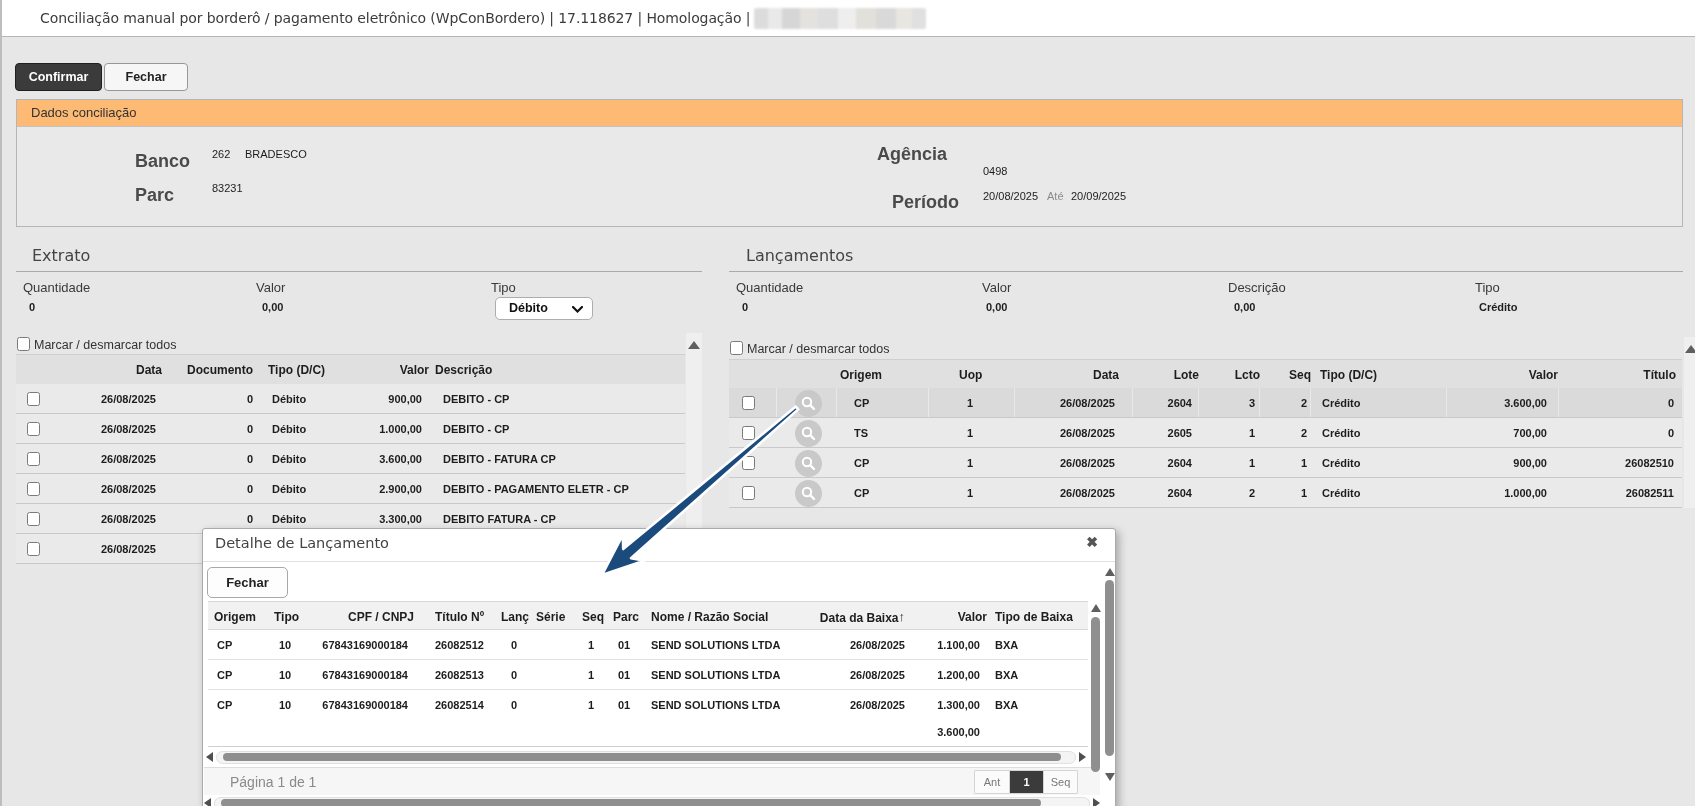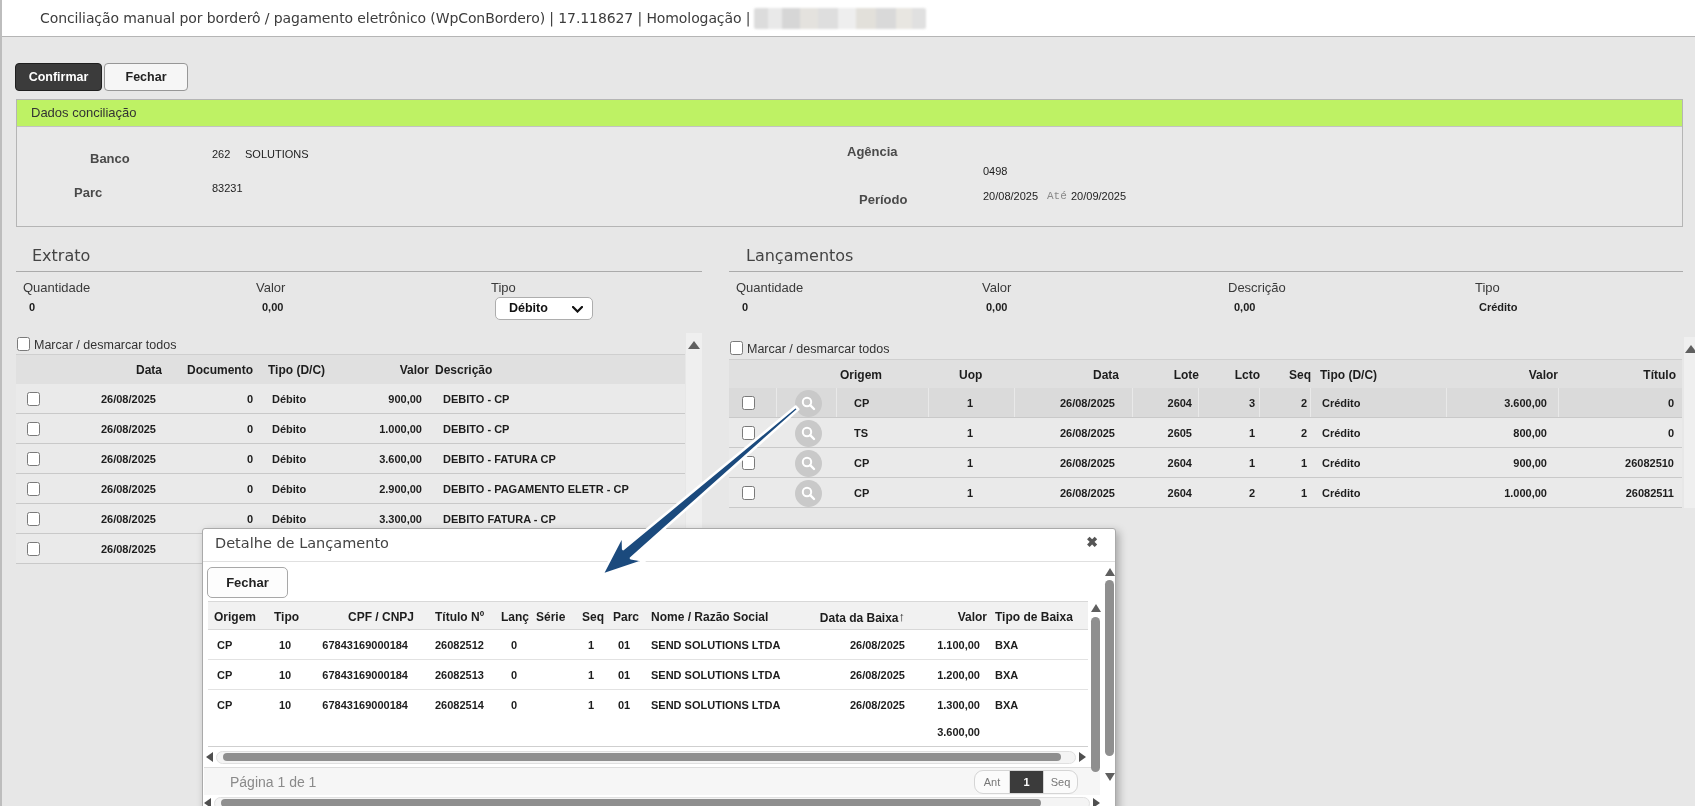--- a/index.html
+++ b/index.html
@@ -40,24 +40,24 @@
   .btn-light {
     left:102px; top:63px; width:84px;
     background:#f6f6f6; color:#222222; border:1px solid #979797;
   }
   
   .panel {
     position:absolute; left:14px; top:99px; width:1667px; height:128px;
     border:1px solid #b5b5b5; background:#e9e9e9;
   }
   .panel-header {
-    height:27px; background:#bef264; border-bottom:1px solid #c2c2c2;
+    height:27px; background:#fdba74; border-bottom:1px solid #c2c2c2;
     font-size:13px; color:#333; line-height:26px; padding-left:14px;
   }
-  .field-label { position:absolute; font-size:13px; font-weight:bold; color:#4a4a4a; text-align:left; }
+  .field-label { position:absolute; font-size:18px; font-weight:bold; color:#4a4a4a; text-align:right; }
   .field-value { position:absolute; font-size:11px; color:#1d1d1d; white-space:nowrap; }
   .muted { color:#8a8a8a; }
   
   .section-title {
     position:absolute; font-family:"DejaVu Sans", sans-serif;
     font-size:16px; color:#444444; white-space:nowrap;
   }
   .section-rule { position:absolute; height:1px; background:#ababab; }
   .filter-label { position:absolute; font-size:13px; color:#3a3a3a; white-space:nowrap; }
   .filter-value { position:absolute; font-size:11px; font-weight:bold; color:#1d1d1d; white-space:nowrap; }
@@ -122,21 +122,21 @@
   .hscroll { position:absolute; height:16px; display:flex; align-items:center; }
   .hscroll .track { position:relative; flex:1; height:13px; background:#f4f4f4; border:1px solid #e0e0e0; border-radius:7px; margin:0 3px; }
   .hscroll .thumb { position:absolute; top:1.5px; height:8px; background:#8f8f8f; border-radius:5px; }
   .vscroll { position:absolute; width:16px; }
   .vscroll .thumb { position:absolute; left:2.5px; width:9px; background:#8f8f8f; border-radius:5px; }
   .pagebar {
     position:absolute; left:1px; top:238px; width:896px; height:28px;
     background:#f6f6f6; border-top:1px solid #ddd;
   }
   .pagebar .ptext { position:absolute; left:26px; top:6px; font-size:14px; color:#8a8a8a; }
-  .pager { position:absolute; right:22px; top:2px; height:24px; border:1px solid #d5d5d5; border-radius:9px; background:#fbfbfb; display:flex; }
+  .pager { position:absolute; right:22px; top:2px; height:24px; border:1px solid #d5d5d5; border-radius:1px; background:#fbfbfb; display:flex; }
   .pager .pbtn { width:34px; height:100%; font-size:11px; color:#777; text-align:center; line-height:23px; cursor:pointer; }
   .pager .pbtn.current { background:#3b3b3b; color:#fff; font-weight:bold; }
   .pager .pbtn + .pbtn { border-left:1px solid #d5d5d5; }
   
   .annotation { position:absolute; left:0; top:0; width:1695px; height:806px; pointer-events:none; z-index:60; }
 </style>
 </head>
 <body>
 
 <div class="topbar">
@@ -145,28 +145,28 @@
 </div>
 
 <div class="btn btn-dark">Confirmar</div>
 <div class="btn btn-light">Fechar</div>
 
 <div class="panel">
   <div class="panel-header">Dados conciliação</div>
 </div>
 <div class="field-label" style="left:88px;  top:151px; width:100px;">Banco</div>
 <div class="field-value" style="left:210px; top:148px;">262</div>
-<div class="field-value" style="left:243px; top:148px;">SOLUTIONS</div>
+<div class="field-value" style="left:243px; top:148px;">BRADESCO</div>
 <div class="field-label" style="left:72px;  top:185px; width:100px;">Parc</div>
 <div class="field-value" style="left:210px; top:182px;">83231</div>
 <div class="field-label" style="left:845px; top:144px; width:100px;">Agência</div>
 <div class="field-value" style="left:981px; top:141px;margin-top:24px;">0498</div>
 <div class="field-label" style="left:857px; top:192px; width:100px;">Período</div>
 <div class="field-value" style="left:981px;  top:190px;">20/08/2025</div>
-<div class="field-value muted" style="left:1045px; top:190px;font-family:Liberation Mono, monospace;">Até</div>
+<div class="field-value muted" style="left:1045px; top:190px;">Até</div>
 <div class="field-value" style="left:1069px; top:190px;">20/09/2025</div>
 
 <div class="section-title" style="left:30px; top:246px;">Extrato</div>
 <div class="section-rule" style="left:14px; top:271px; width:686px;"></div>
 <div class="filter-label" style="left:21px;  top:280px;">Quantidade</div>
 <div class="filter-value" style="left:27px;  top:301px;">0</div>
 <div class="filter-label" style="left:254px; top:280px;">Valor</div>
 <div class="filter-value" style="left:260px; top:301px;">0,00</div>
 <div class="filter-label" style="left:489px; top:280px;">Tipo</div>
 <div class="select">
@@ -323,21 +323,21 @@
           <line x1="10.2" y1="10.2" x2="14" y2="14" stroke="#ffffff" stroke-width="2.4" stroke-linecap="round"></line>
         </svg>
       </div>
       <div class="cell" style="left:125px;  top:9px;">TS</div>
       <div class="cell" style="left:238px;  top:9px;">1</div>
       <div class="cell r" style="right:567px; top:9px; width:120px;">26/08/2025</div>
       <div class="cell r" style="right:490px; top:9px; width:110px;">2605</div>
       <div class="cell r" style="right:427px; top:9px; width:110px;">1</div>
       <div class="cell r" style="right:375px; top:9px; width:110px;">2</div>
       <div class="cell" style="left:593px;  top:9px;">Crédito</div>
-      <div class="cell r" style="right:135px; top:9px; width:140px;">800,00</div>
+      <div class="cell r" style="right:135px; top:9px; width:140px;">700,00</div>
       <div class="cell r" style="right:8px;   top:9px; width:110px;">0</div>
     </div>
 
     <div class="row" style="height: 30px; top: 89px;">
       <div class="cellbox" style="left:0; width:48px;"></div>
       <div class="cellbox" style="left:48px; width:60px;"></div>
       <div class="cellbox" style="left:108px; width:92px;"></div>
       <div class="cellbox" style="left:200px; width:86px;"></div>
       <div class="cellbox" style="left:286px; width:118px;"></div>
       <div class="cellbox" style="left:404px; width:66px;"></div>

